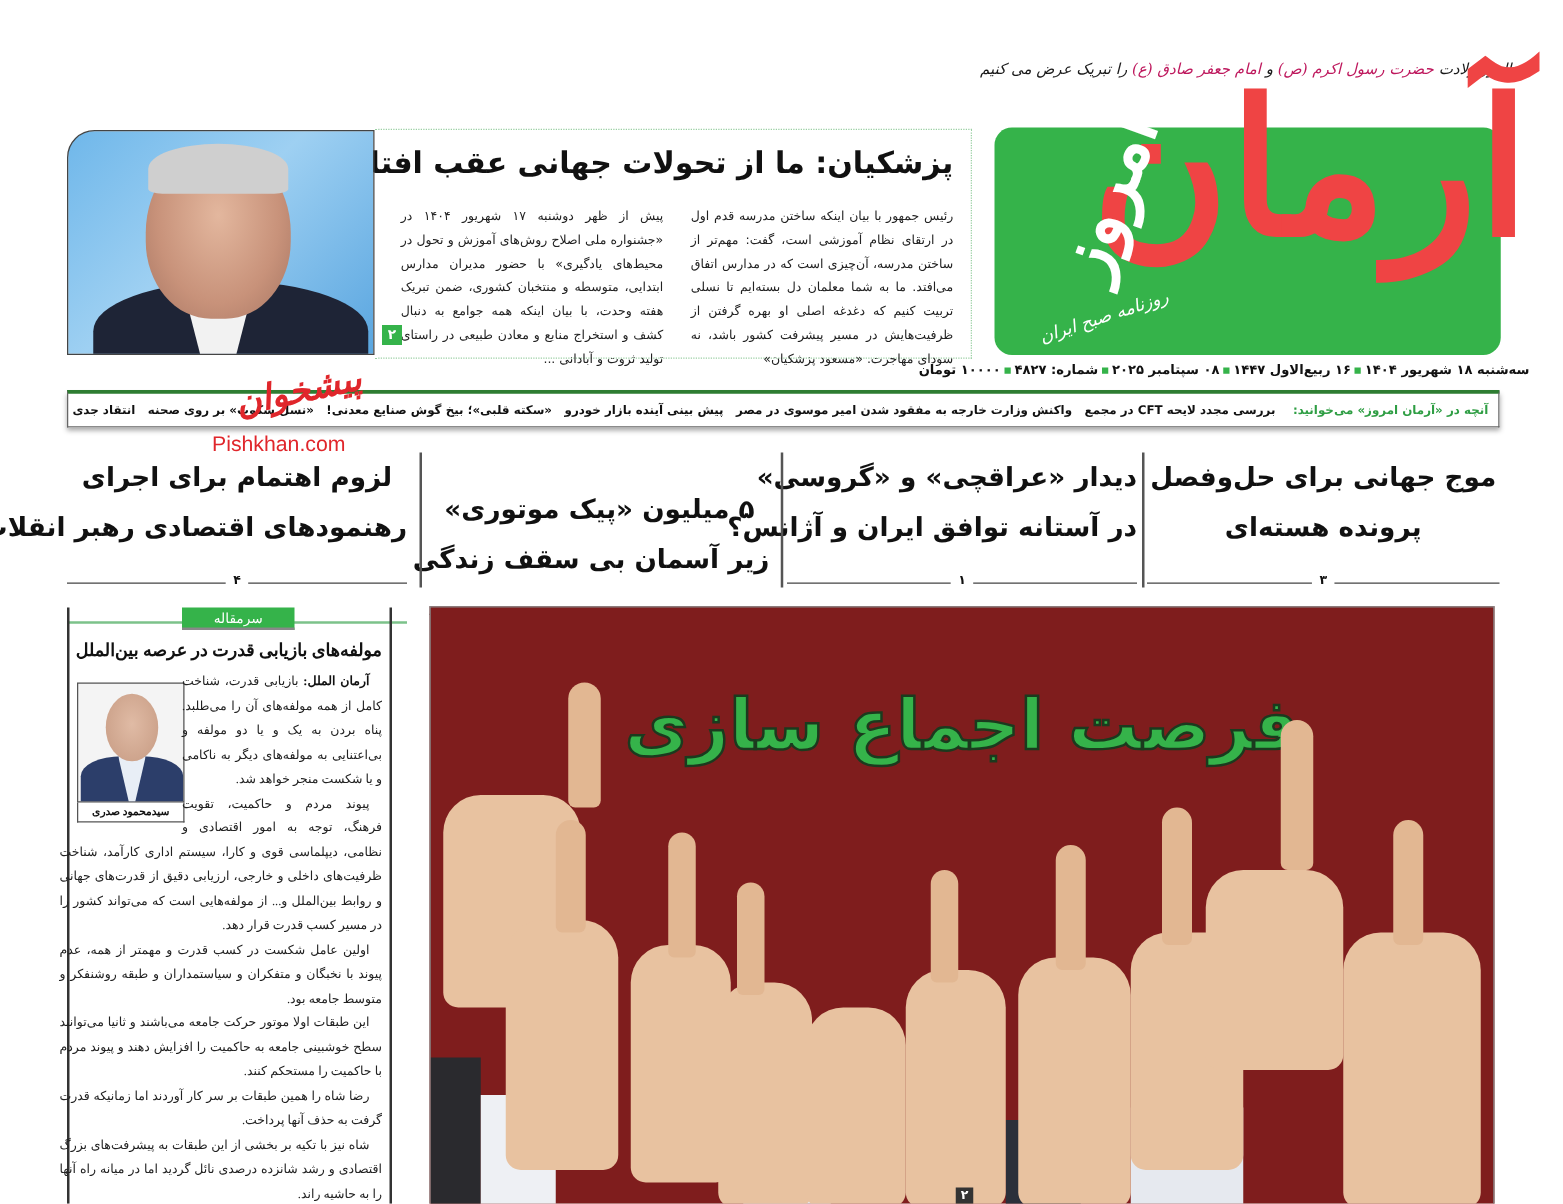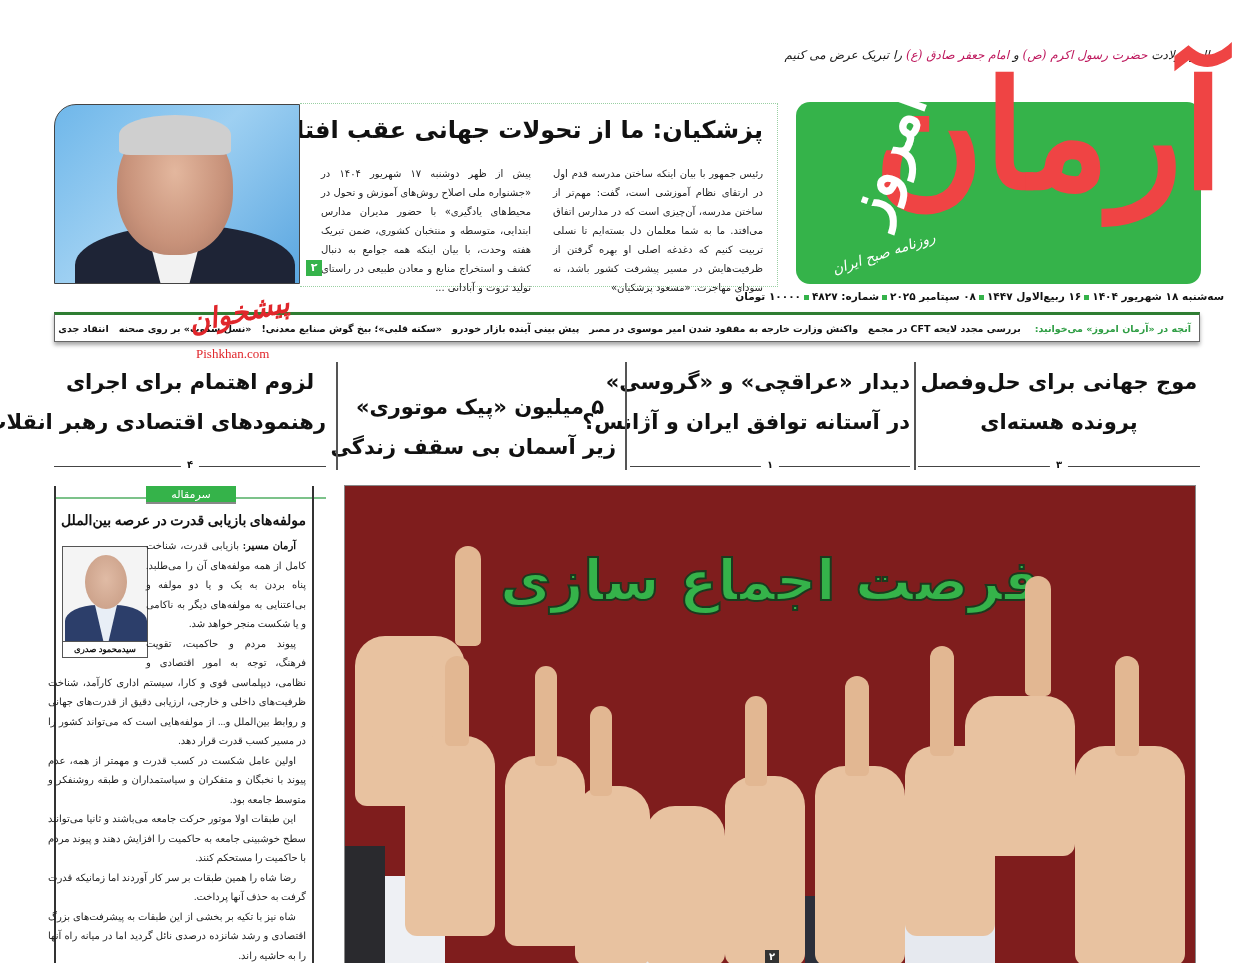--- a/index.html
+++ b/index.html
@@ -32,21 +32,21 @@
   .lead-photo .shirt { position: absolute; left: 90px; top: 118px; width: 60px; height: 70px; background: #f2f2f2; clip-path: polygon(0 0, 100% 0, 70% 100%, 30% 100%); }
 
   
   .ticker { position: absolute; left: 54px; top: 312px; width: 1146px; height: 30px; border: 1px solid #666; border-top: 3px solid #2e7d32; box-shadow: 0 3px 4px rgba(0,0,0,0.35); display: flex; align-items: center; padding: 0 8px; font-size: 9.5px; font-weight: bold; white-space: nowrap; overflow: hidden; }
   .ticker .lbl { color: #2f9e44; margin-left: 4px; }
   .ticker .sq { display: inline-block; width: 7px; height: 7px; background: #35b34a; margin: 0 5px; vertical-align: middle; }
 
   
   .wm { position: absolute; left: 170px; top: 296px; width: 130px; height: 72px; pointer-events: none; }
   .wm-fa { position: absolute; left: 18px; top: 0; font-family: "DejaVu Serif", serif; font-style: italic; font-weight: bold; font-size: 28px; color: #e0262b; transform: rotate(-12deg); }
-  .wm-en { position: absolute; left: 0; top: 50px; font-family: Liberation Serif, serif; font-size: 13px; color: #e0262b; direction: ltr; margin-left: 26px; }
+  .wm-en { position: absolute; left: 0; top: 50px; font-family: Liberation Sans, sans-serif; font-size: 17px; color: #e0262b; direction: ltr; }
 
   
   .sec { position: absolute; top: 362px; height: 110px; }
   .sec-title { font-size: 21px; font-weight: bold; line-height: 40px; text-align: center; white-space: nowrap; }
   .sec-rule { position: absolute; left: 0; right: 0; top: 104px; height: 1px; background: #444; }
   .sec-num { position: absolute; left: 50%; top: 97px; transform: translateX(-50%); background: #fff; padding: 0 6px; font-size: 10px; font-weight: bold; }
   .vdiv { position: absolute; top: 362px; width: 2px; height: 108px; background: #555; }
 
   
   .ed { position: absolute; left: 54px; top: 486px; width: 260px; height: 477px; border-left: 2px solid #333; border-right: 2px solid #333; font-family: Liberation Serif, serif; }
@@ -157,21 +157,21 @@
 <div class="ed">
   <div class="ed-title">مولفه‌های بازیابی قدرت در عرصه بین‌الملل</div>
   <div class="ed-photo">
     <div class="suit"></div>
     <div class="collar"></div>
     <div class="head"></div>
   </div>
   <div class="ed-caption">سیدمحمود صدری</div>
   <div class="ed-body">
     <div class="float-space"></div>
-    <p><b>آرمان مسیر:</b> <span>بازیابی قدرت، شناخت کامل از همه مولفه‌های آن را می‌طلبد. پناه بردن به یک و یا دو مولفه و بی‌اعتنایی به مولفه‌های دیگر به ناکامی و یا شکست منجر خواهد شد.</span></p>
+    <p><b>آرمان الملل:</b> <span>بازیابی قدرت، شناخت کامل از همه مولفه‌های آن را می‌طلبد. پناه بردن به یک و یا دو مولفه و بی‌اعتنایی به مولفه‌های دیگر به ناکامی و یا شکست منجر خواهد شد.</span></p>
     <p>پیوند مردم و حاکمیت، تقویت فرهنگ، توجه به امور اقتصادی و نظامی، دیپلماسی قوی و کارا، سیستم اداری کارآمد، شناخت ظرفیت‌های داخلی و خارجی، ارزیابی دقیق از قدرت‌های جهانی و روابط بین‌الملل و... از مولفه‌هایی است که می‌تواند کشور را در مسیر کسب قدرت قرار دهد.</p>
     <p>اولین عامل شکست در کسب قدرت و مهمتر از همه، عدم پیوند با نخبگان و متفکران و سیاستمداران و طبقه روشنفکر و متوسط جامعه بود.</p>
     <p>این طبقات اولا موتور حرکت جامعه می‌باشند و ثانیا می‌توانند سطح خوشبینی جامعه به حاکمیت را افزایش دهند و پیوند مردم با حاکمیت را مستحکم کنند.</p>
     <p>رضا شاه را همین طبقات بر سر کار آوردند اما زمانیکه قدرت گرفت به حذف آنها پرداخت.</p>
     <p>شاه نیز با تکیه بر بخشی از این طبقات به پیشرفت‌های بزرگ اقتصادی و رشد شانزده درصدی نائل گردید اما در میانه راه آنها را به حاشیه راند.</p>
 
   </div>
 </div>
 <div class="ed-tag">سرمقاله</div>
 

